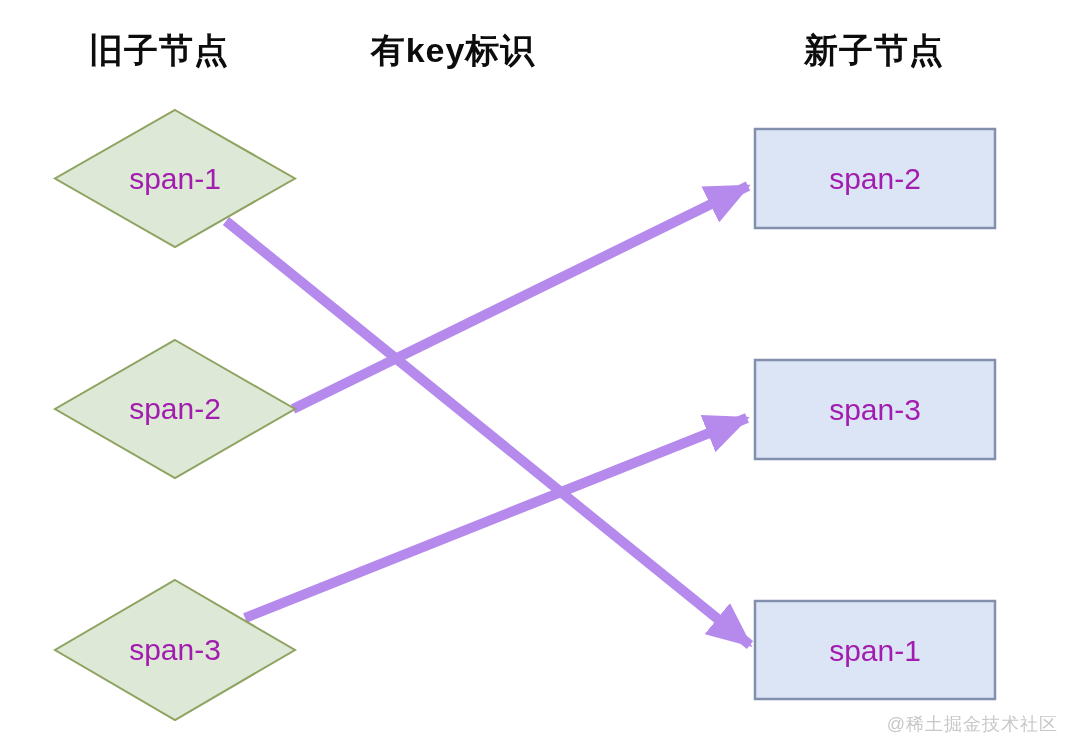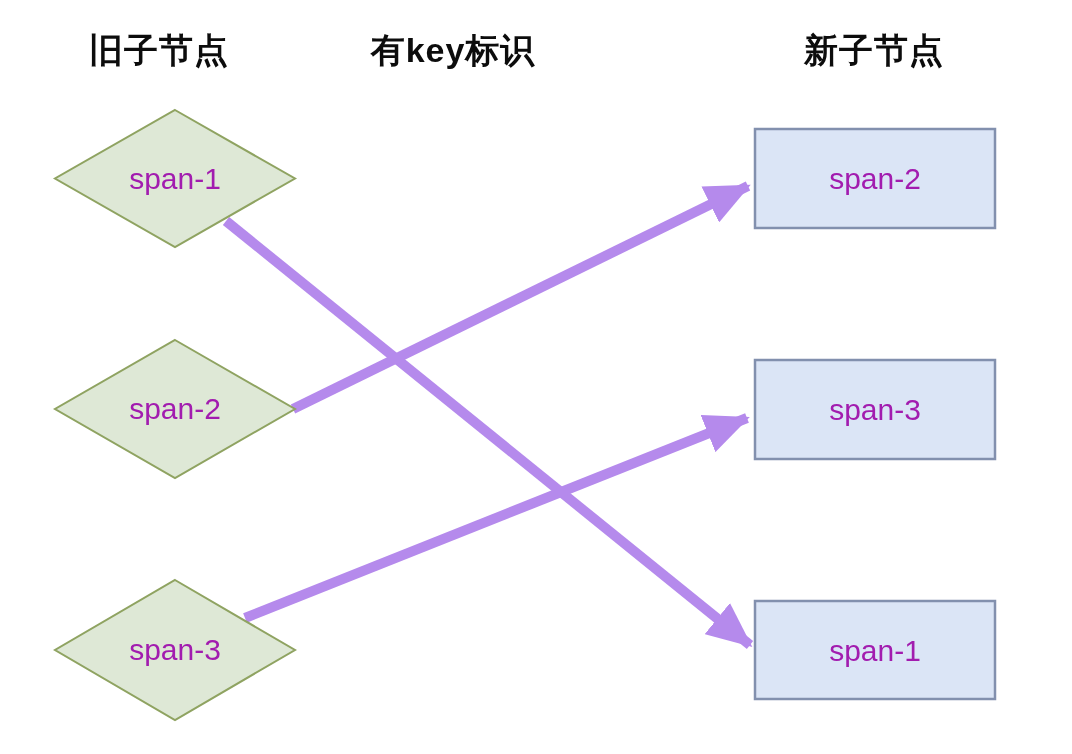--- a/index.html
+++ b/index.html
@@ -89,14 +89,15 @@
   </svg>
 
   <div class="node-label old-label n0">span-1</div>
   <div class="node-label old-label n1">span-2</div>
   <div class="node-label old-label n2">span-3</div>
 
   <div class="node-label new-label n0">span-2</div>
   <div class="node-label new-label n1">span-3</div>
   <div class="node-label new-label n2">span-1</div>
 
+  <div class="watermark">@稀土掘金技术社区</div>
 
 </div>
 
 </body></html>

